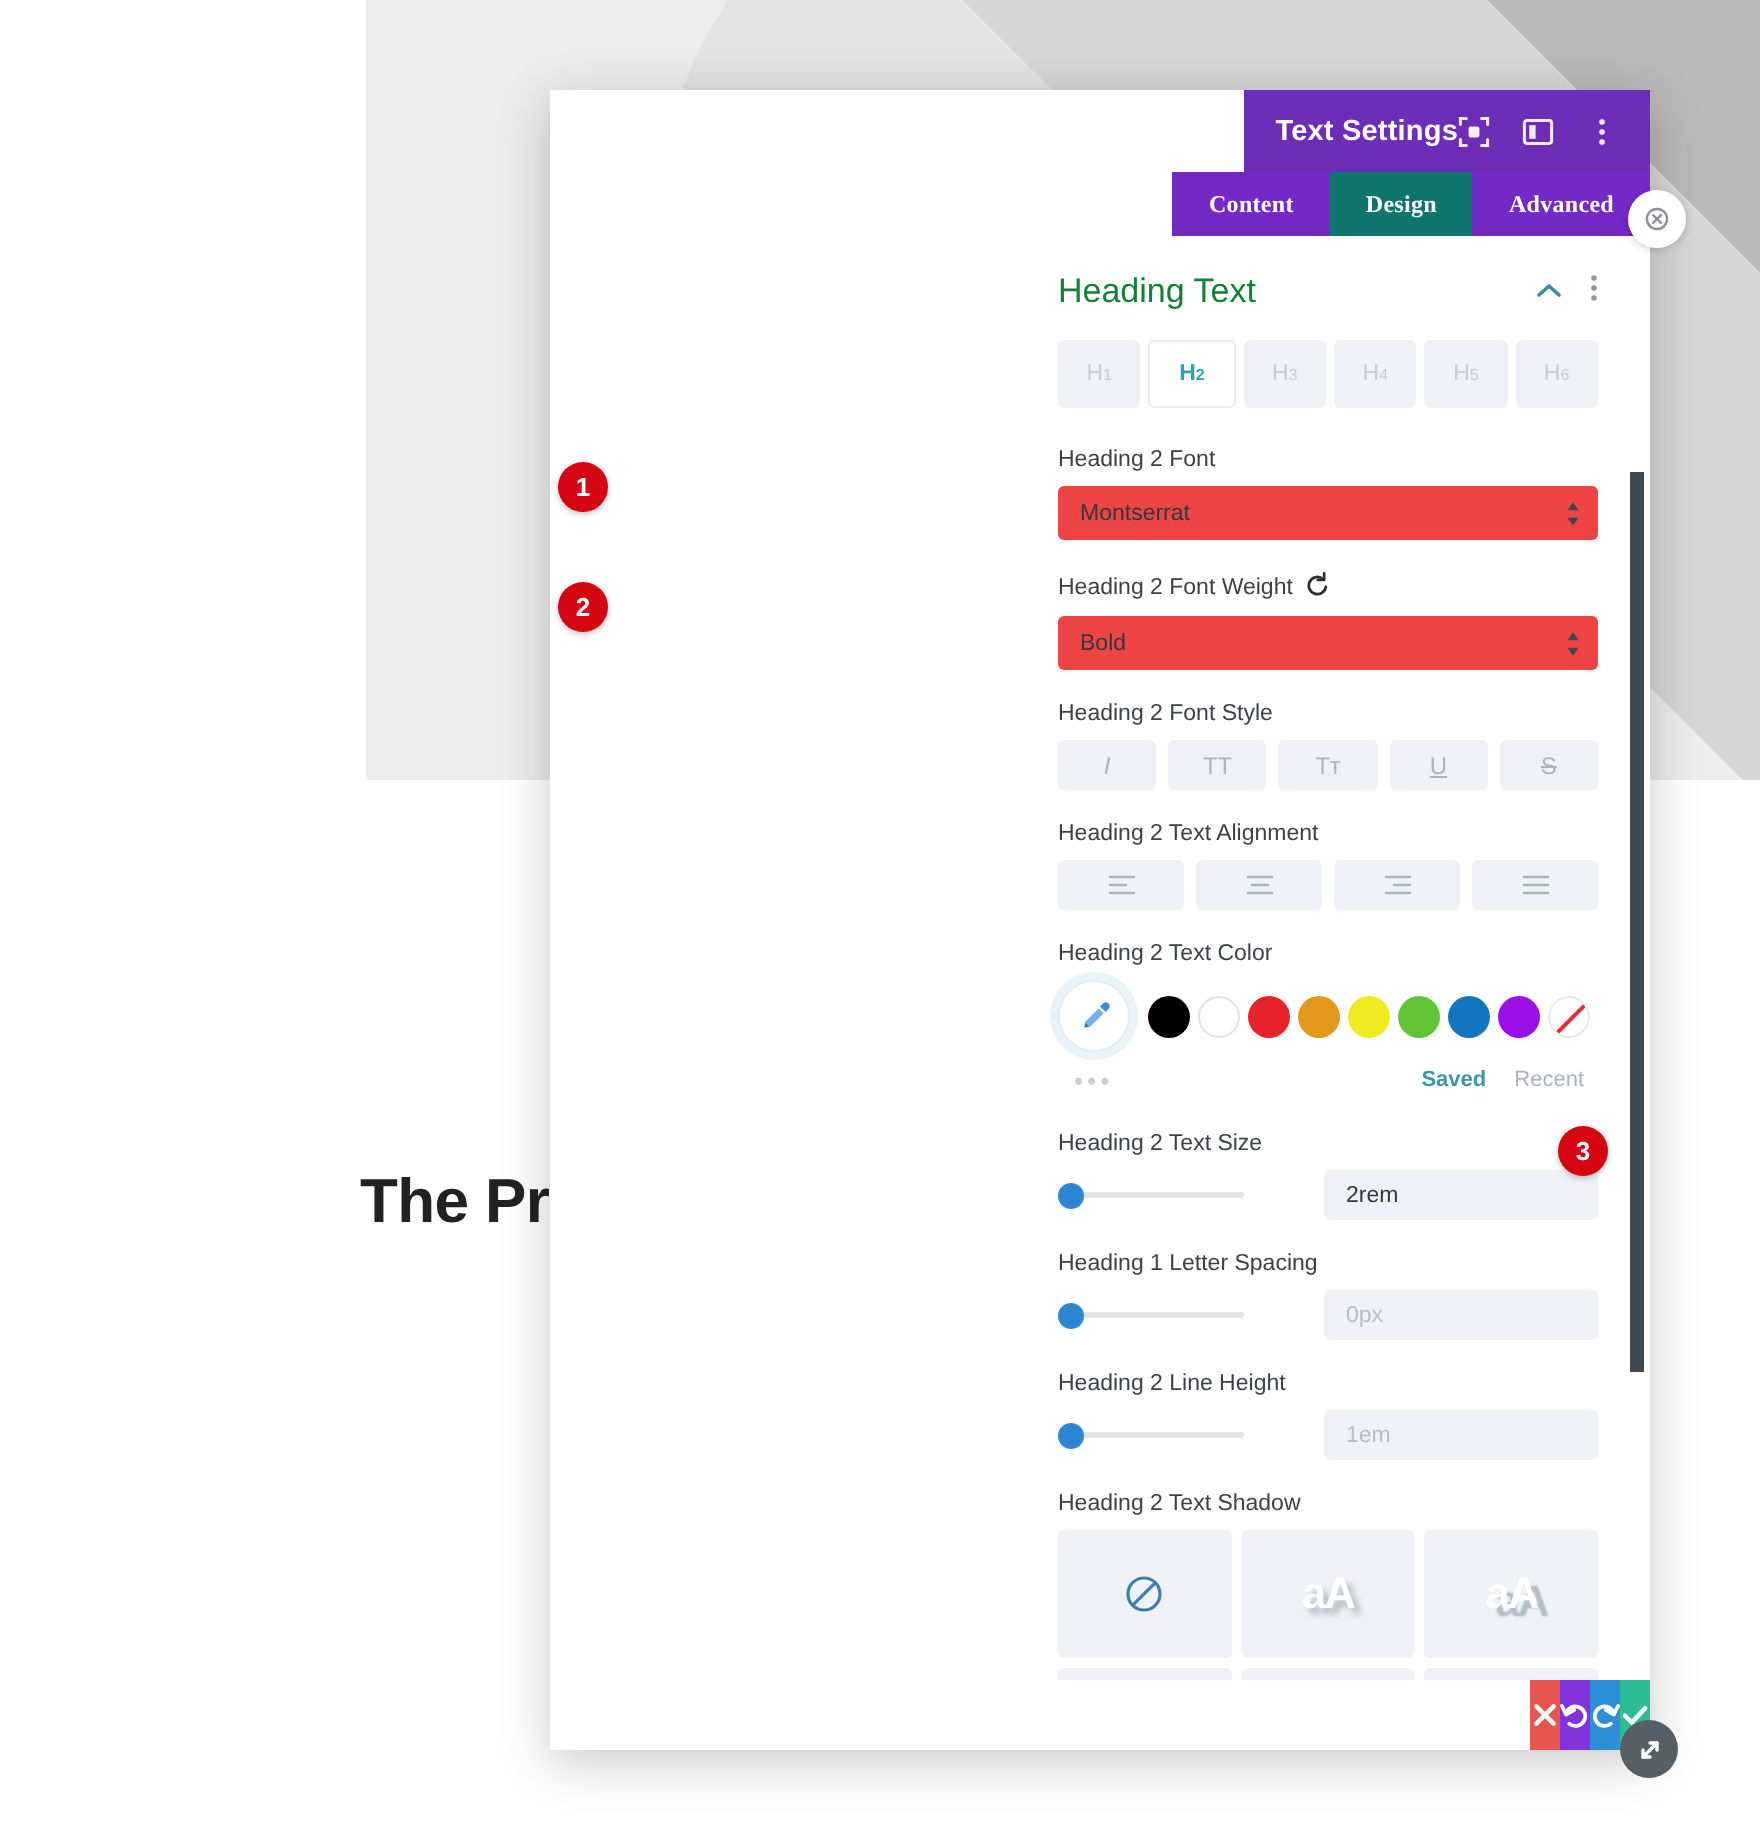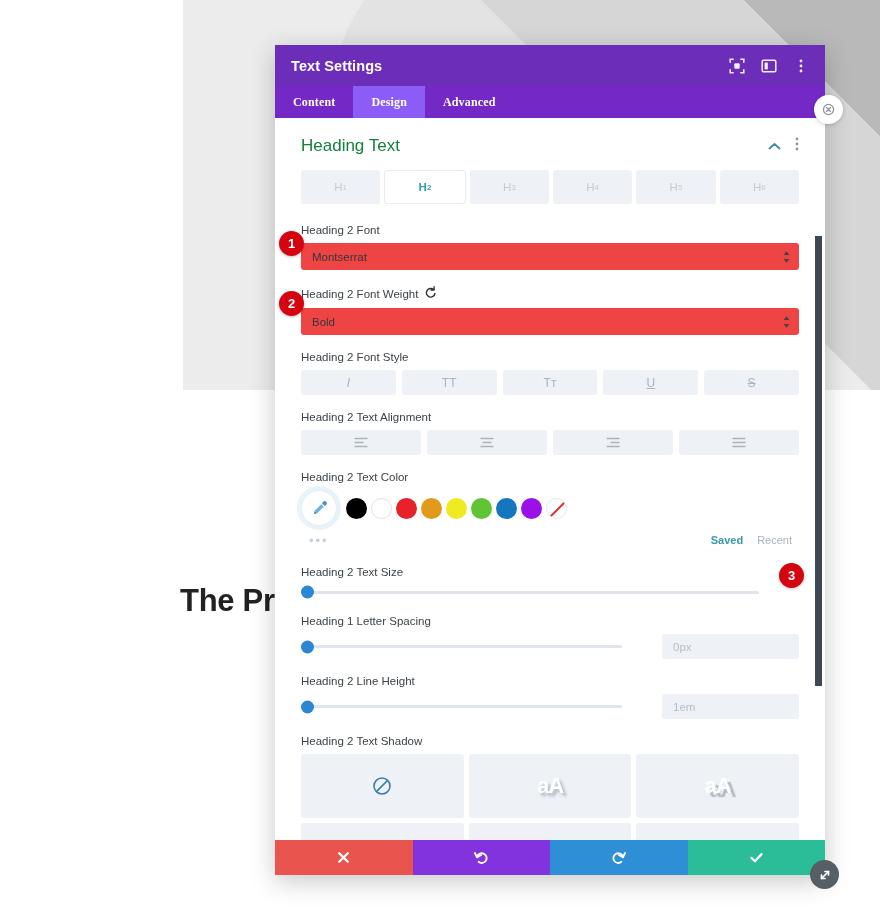--- a/index.html
+++ b/index.html
@@ -22,38 +22,38 @@
     position:absolute; left:180px; top:583px; z-index:2;
     font-size:31px; font-weight:bold; color:#222222; letter-spacing:-0.3px;
     white-space:nowrap; font-family:"Liberation Sans", sans-serif;
   }
 
   
   .modal {
     position:absolute; left:275px; top:45px; width:550px; height:830px;
     background:#ffffff; z-index:10;
     box-shadow: 0 6px 24px rgba(0,0,0,0.22);
-    display:flex; flex-direction:column; overflow:visible;
+    display:flex; flex-direction:column; overflow:visible;align-items:flex-end;
   }
   .modal-header {
     height:41px; background:#6c2eb9; display:flex; align-items:center;
     padding:0 16px; flex:0 0 auto;
   }
   .modal-title { color:#ffffff; font-size:14.5px; font-weight:bold; letter-spacing:0.1px; }
   .header-icons { margin-left:auto; display:flex; align-items:center; gap:16px; }
   .hicon { width:16px; height:16px; display:block; opacity:0.92; }
 
   .tabs { height:32px; background:#7429c6; display:flex; flex:0 0 auto; }
   .tab {
     padding:0 18px; height:32px; display:flex; align-items:center;
     color:#ffffff; font-size:12px; font-weight:bold; letter-spacing:0.15px;
     cursor:pointer;
     font-family:Liberation Serif, serif;
   }
-  .tab.active { background:#8b5cf6; }
+  .tab.active { background:#0f766e; }
 
   .modal-body {
     position:relative; flex:1 1 auto; background:#ffffff;
     overflow:hidden; padding: 0 0 0 0;
   }
   .body-inner { padding: 18px 26px 0 26px; }
 
   
   .scroll-track {
     position:absolute; right:3px; top:118px; width:7px; height:450px;
@@ -407,20 +407,21 @@
             </span>
           </div>
         </div>
 
         <div class="field-label" style="margin-top:18px">Heading 2 Text Size</div>
         <div class="slider-row">
           <div class="slider">
             <div class="slider-track"></div>
             <div class="slider-thumb"></div>
           </div>
+          <div class="slider-val filled">2rem</div>
         </div>
 
         <div class="field-label">Heading 1 Letter Spacing</div>
         <div class="slider-row">
           <div class="slider">
             <div class="slider-track"></div>
             <div class="slider-thumb"></div>
           </div>
           <div class="slider-val placeholder">0px</div>
         </div>

